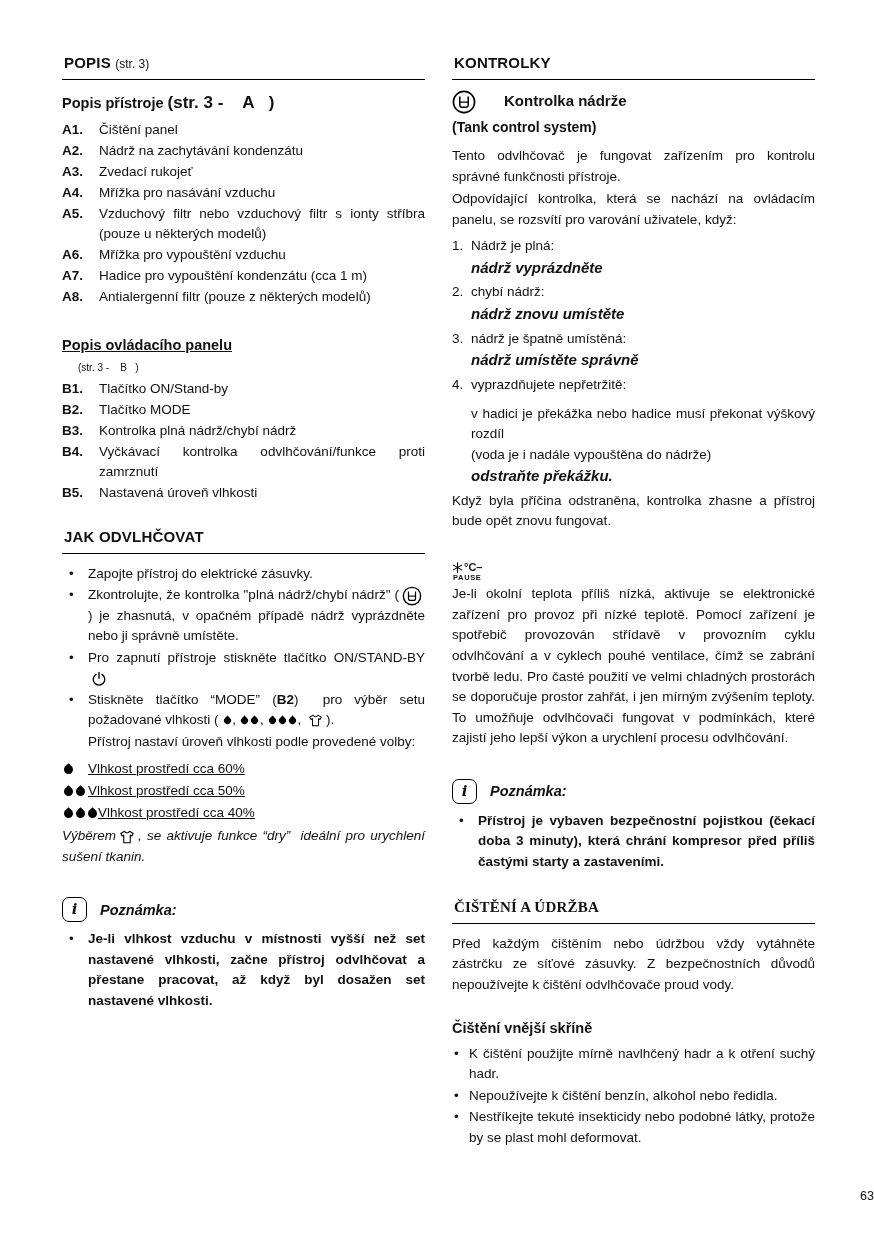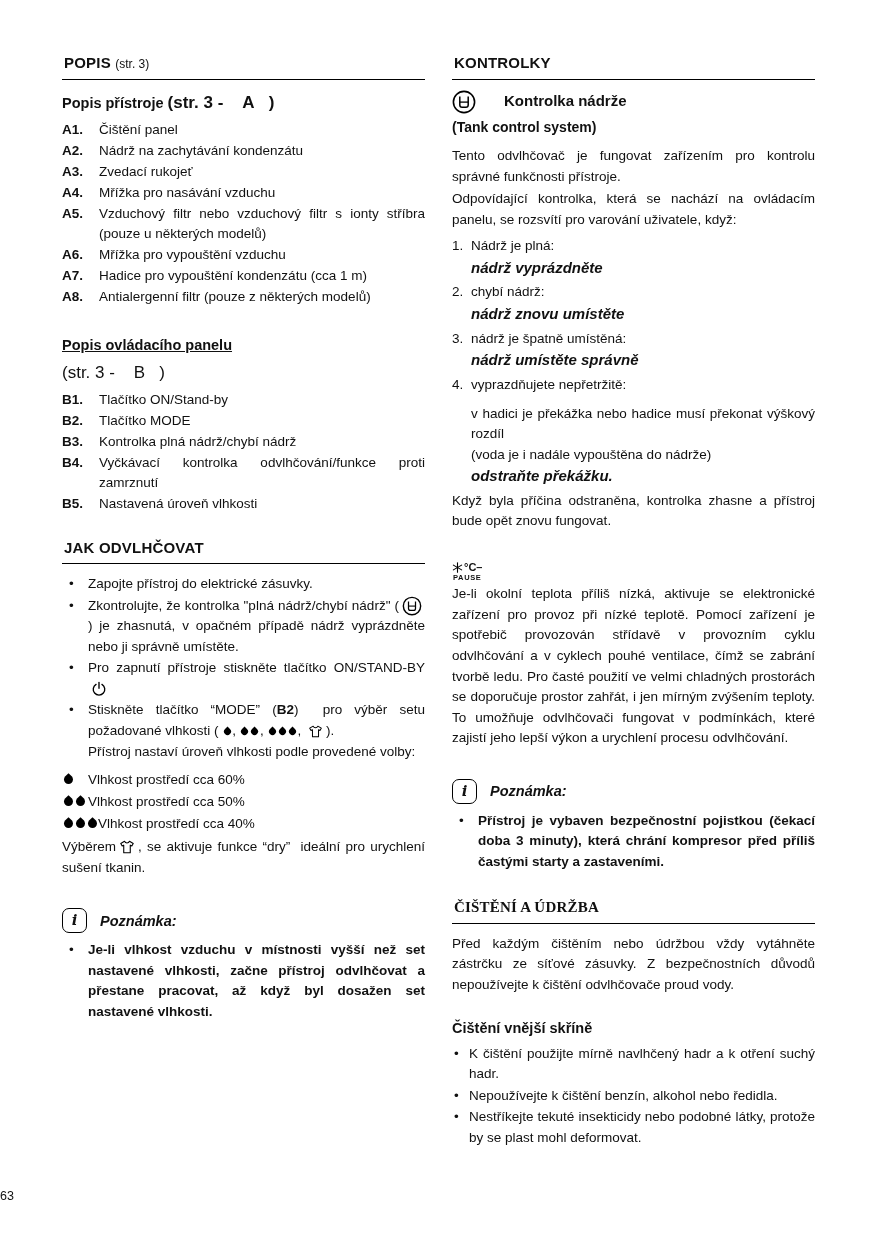--- a/index.html
+++ b/index.html
@@ -12,21 +12,21 @@
   .page { position: relative; width: 874px; height: 1240px; overflow: hidden; }
   .cols { display: flex; gap: 27px; padding: 52px 59px 0 62px; }
   .col { width: 363px; flex: none; }
 
   
   .h-rule { font-weight: bold; font-size: 15px; border-bottom: 1.5px solid #000;
             padding: 0 0 4px 2px; margin: 0 0 10px 0; letter-spacing: .2px; }
   .h-rule .h-suffix { font-weight: normal; font-size: 12px; letter-spacing: 0; }
   .sub-h { font-weight: bold; font-size: 14.5px; margin: 0 0 4px 0; }
   .sub-h .suffix { font-weight: bold; font-size: 17px; }
-  .ref-line { font-size: 17px; margin: 0 0 4px 0; }
+  .ref-line { font-size: 10px; margin: 0 0 4px 16px; }
   .sub-bold { font-weight: bold; font-size: 14px; margin: 1px 0 8px 0; }
 
   
   .nlist .row { display: flex; min-height: 21px; }
   .nlist .num { flex: 0 0 37px; font-weight: bold; }
   .nlist .txt { flex: 1; text-align: justify; }
 
   
   .blist .row { display: flex; margin-bottom: 1px; }
   .blist .marker { flex: 0 0 26px; padding-left: 7px; }
@@ -57,40 +57,40 @@
   .note-bullet .marker { flex: 0 0 26px; padding-left: 7px; }
   .note-bullet .txt { flex: 1; font-weight: bold; text-align: justify; }
 
   
   .drop { display: inline-block; width: 7px; height: 7px; background: #000;
           border-radius: 0 50% 50% 50%; transform: rotate(45deg); margin: 0 1.5px; }
   .drop.big { width: 9px; height: 9px; }
   .drops { display: inline-flex; align-items: center; }
 
   
-  .hum-row { display: flex; align-items: center; min-height: 22px; }
+  .hum-row { display: flex; align-items: center; min-height: 22px; text-decoration: underline; }
   .hum-icon { flex: 0 0 auto; min-width: 26px; display: inline-flex; align-items: center; }
   .hum-txt { flex: 1; }
 
   
   .icon-inline { display: inline-block; vertical-align: middle; margin: 0 3px; }
   .icon-inline svg { display: block; }
 
   
   .lt-icon { display: flex; flex-direction: column; align-items: center; line-height: 1; flex: none; }
   .lt-top { display: flex; align-items: center; gap: 1px; font-size: 11px; font-weight: bold; }
   .lt-bottom { font-size: 7.5px; font-weight: bold; letter-spacing: .6px; margin-top: 1px; }
 
-  .dryline { margin-top: 2px; }
+  .dryline { margin-top: 2px; font-style: italic; }
 
   
   .mt6 { margin-top: 6px; } .mt22 { margin-top: 22px; } .mt24 { margin-top: 24px; font-family: Liberation Serif, serif; }
   .mt26 { margin-top: 26px; text-decoration: underline; } .mt30 { margin-top: 30px; }
 
-  .pagenum { position: absolute; bottom: 34px; left: 0; width: 100%; text-align: left; font-size: 12.5px; }
+  .pagenum { position: absolute; bottom: 34px; left: 0; width: 100%; text-align: right; font-size: 12.5px; }
 </style>
 </head>
 <body>
 
 <div class="page">
   <div class="cols">
 
     <div class="col">
 
       <div class="h-rule">

